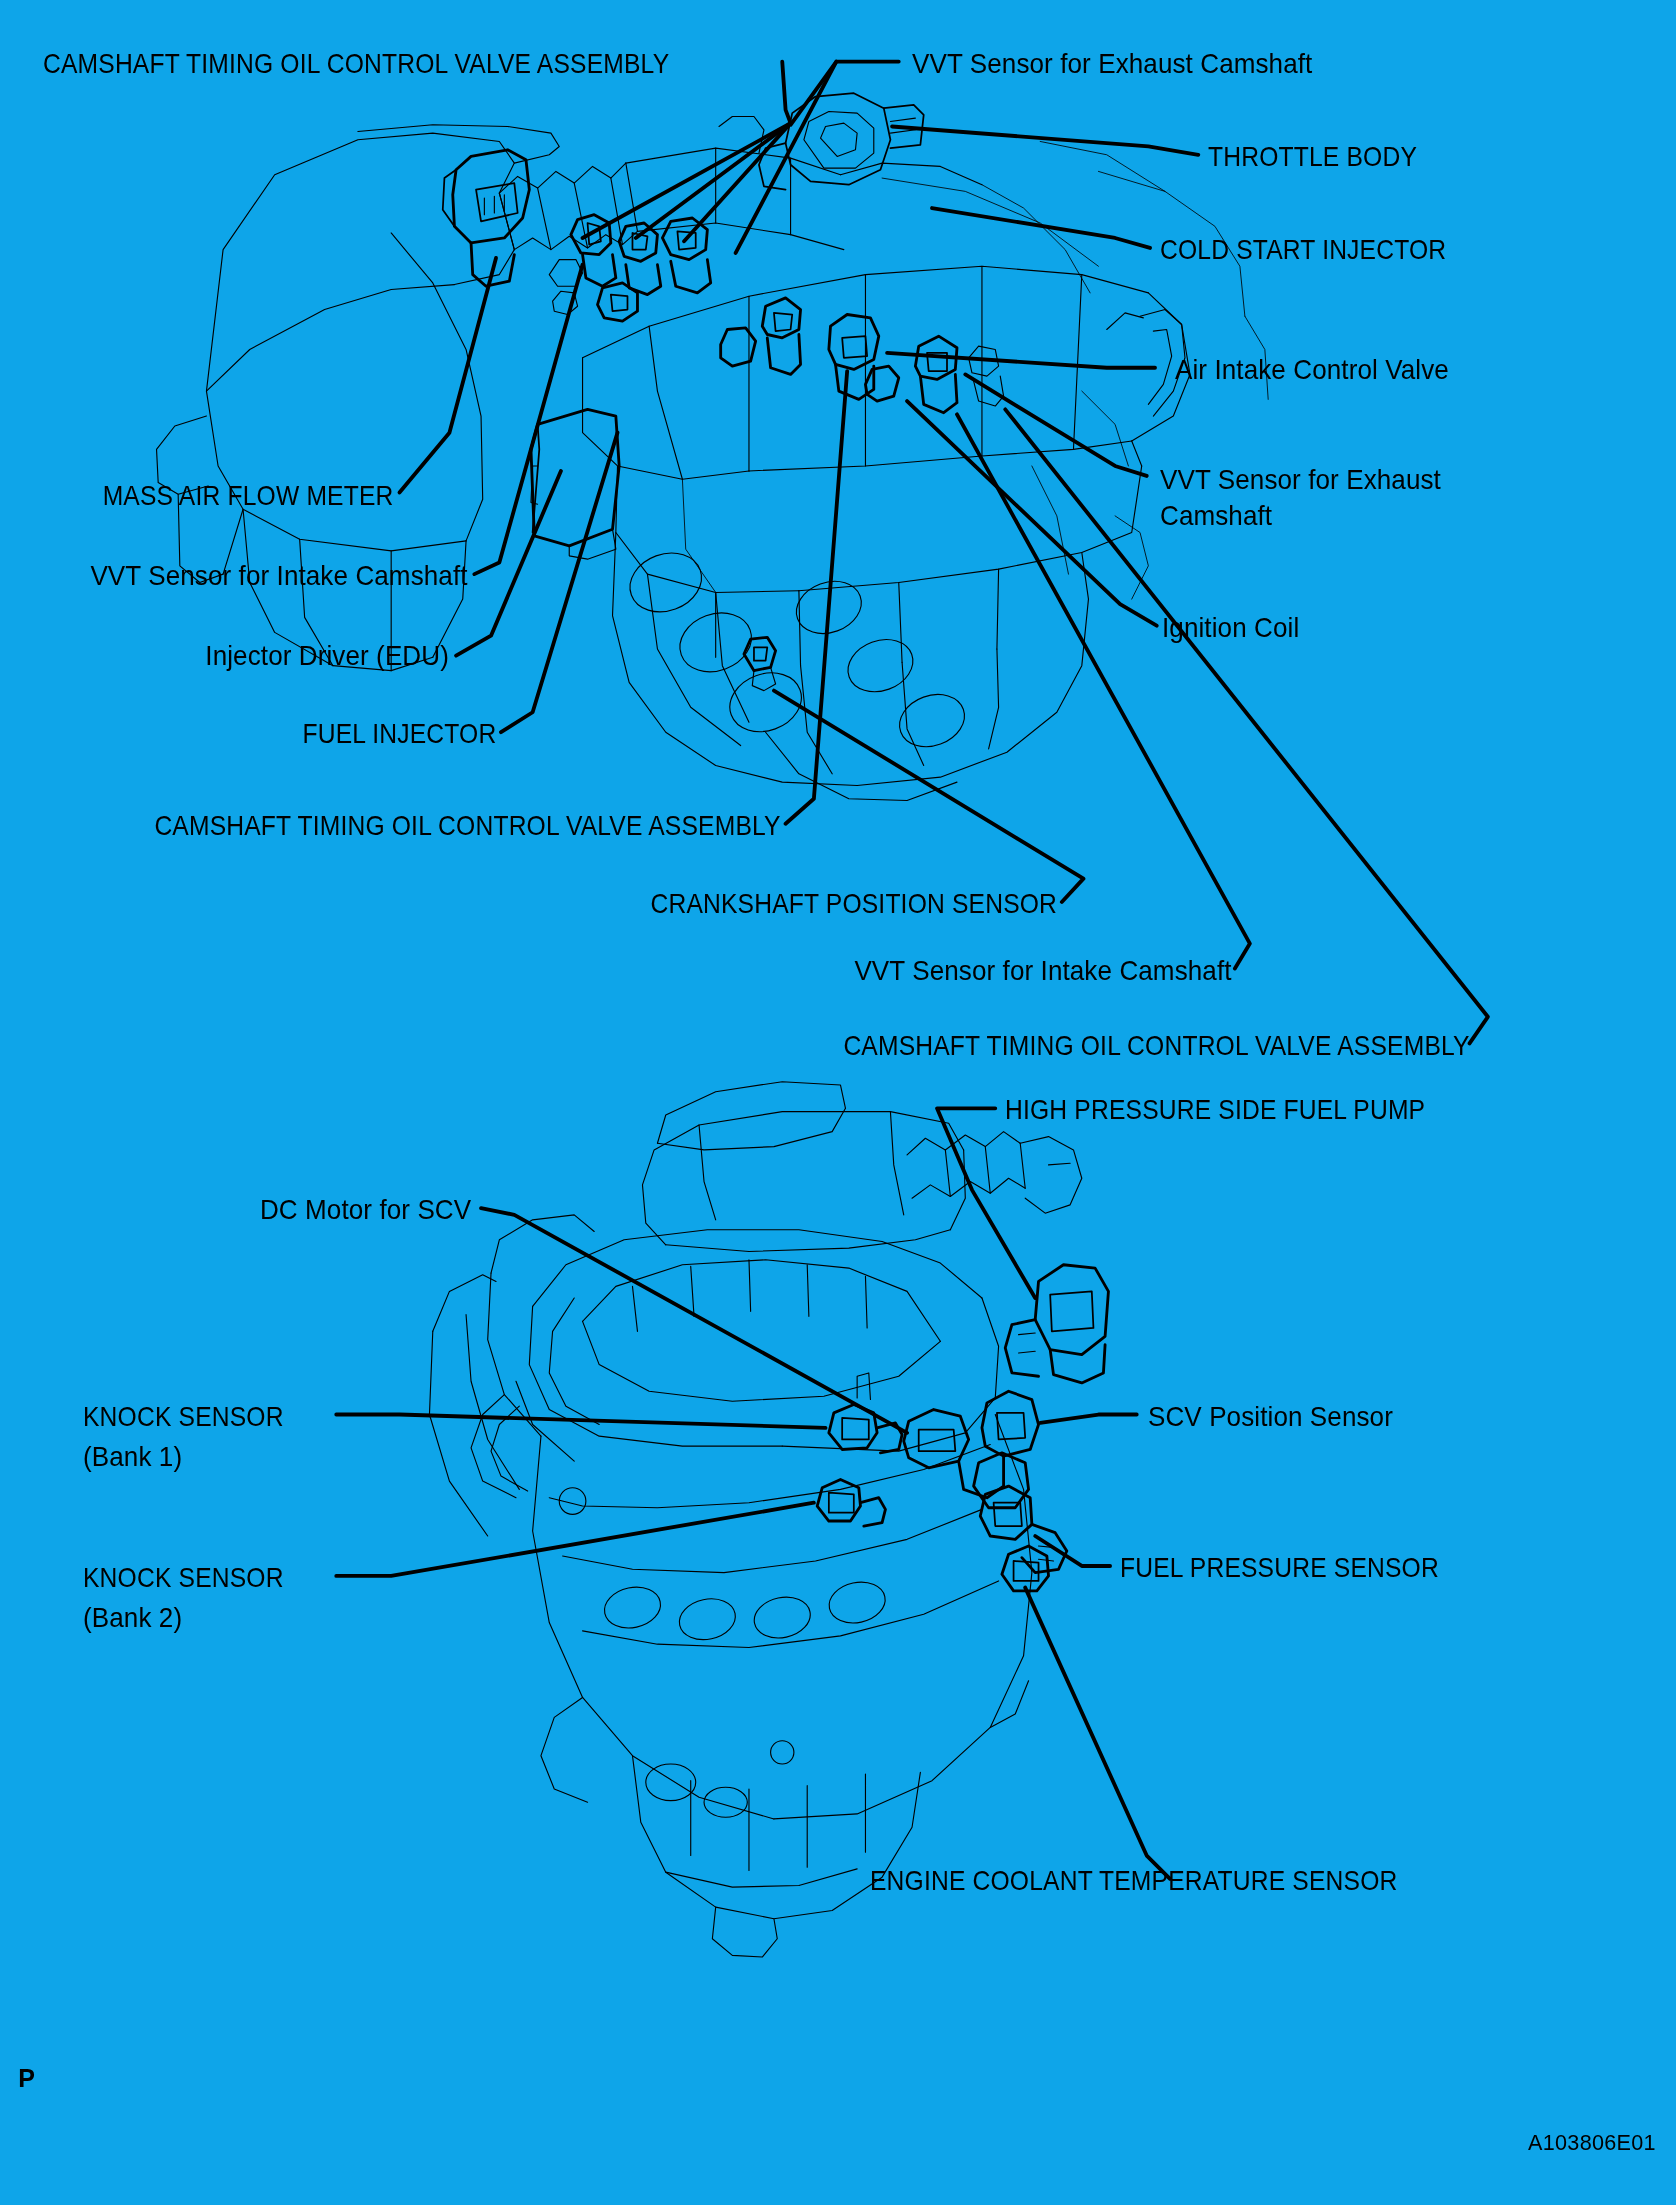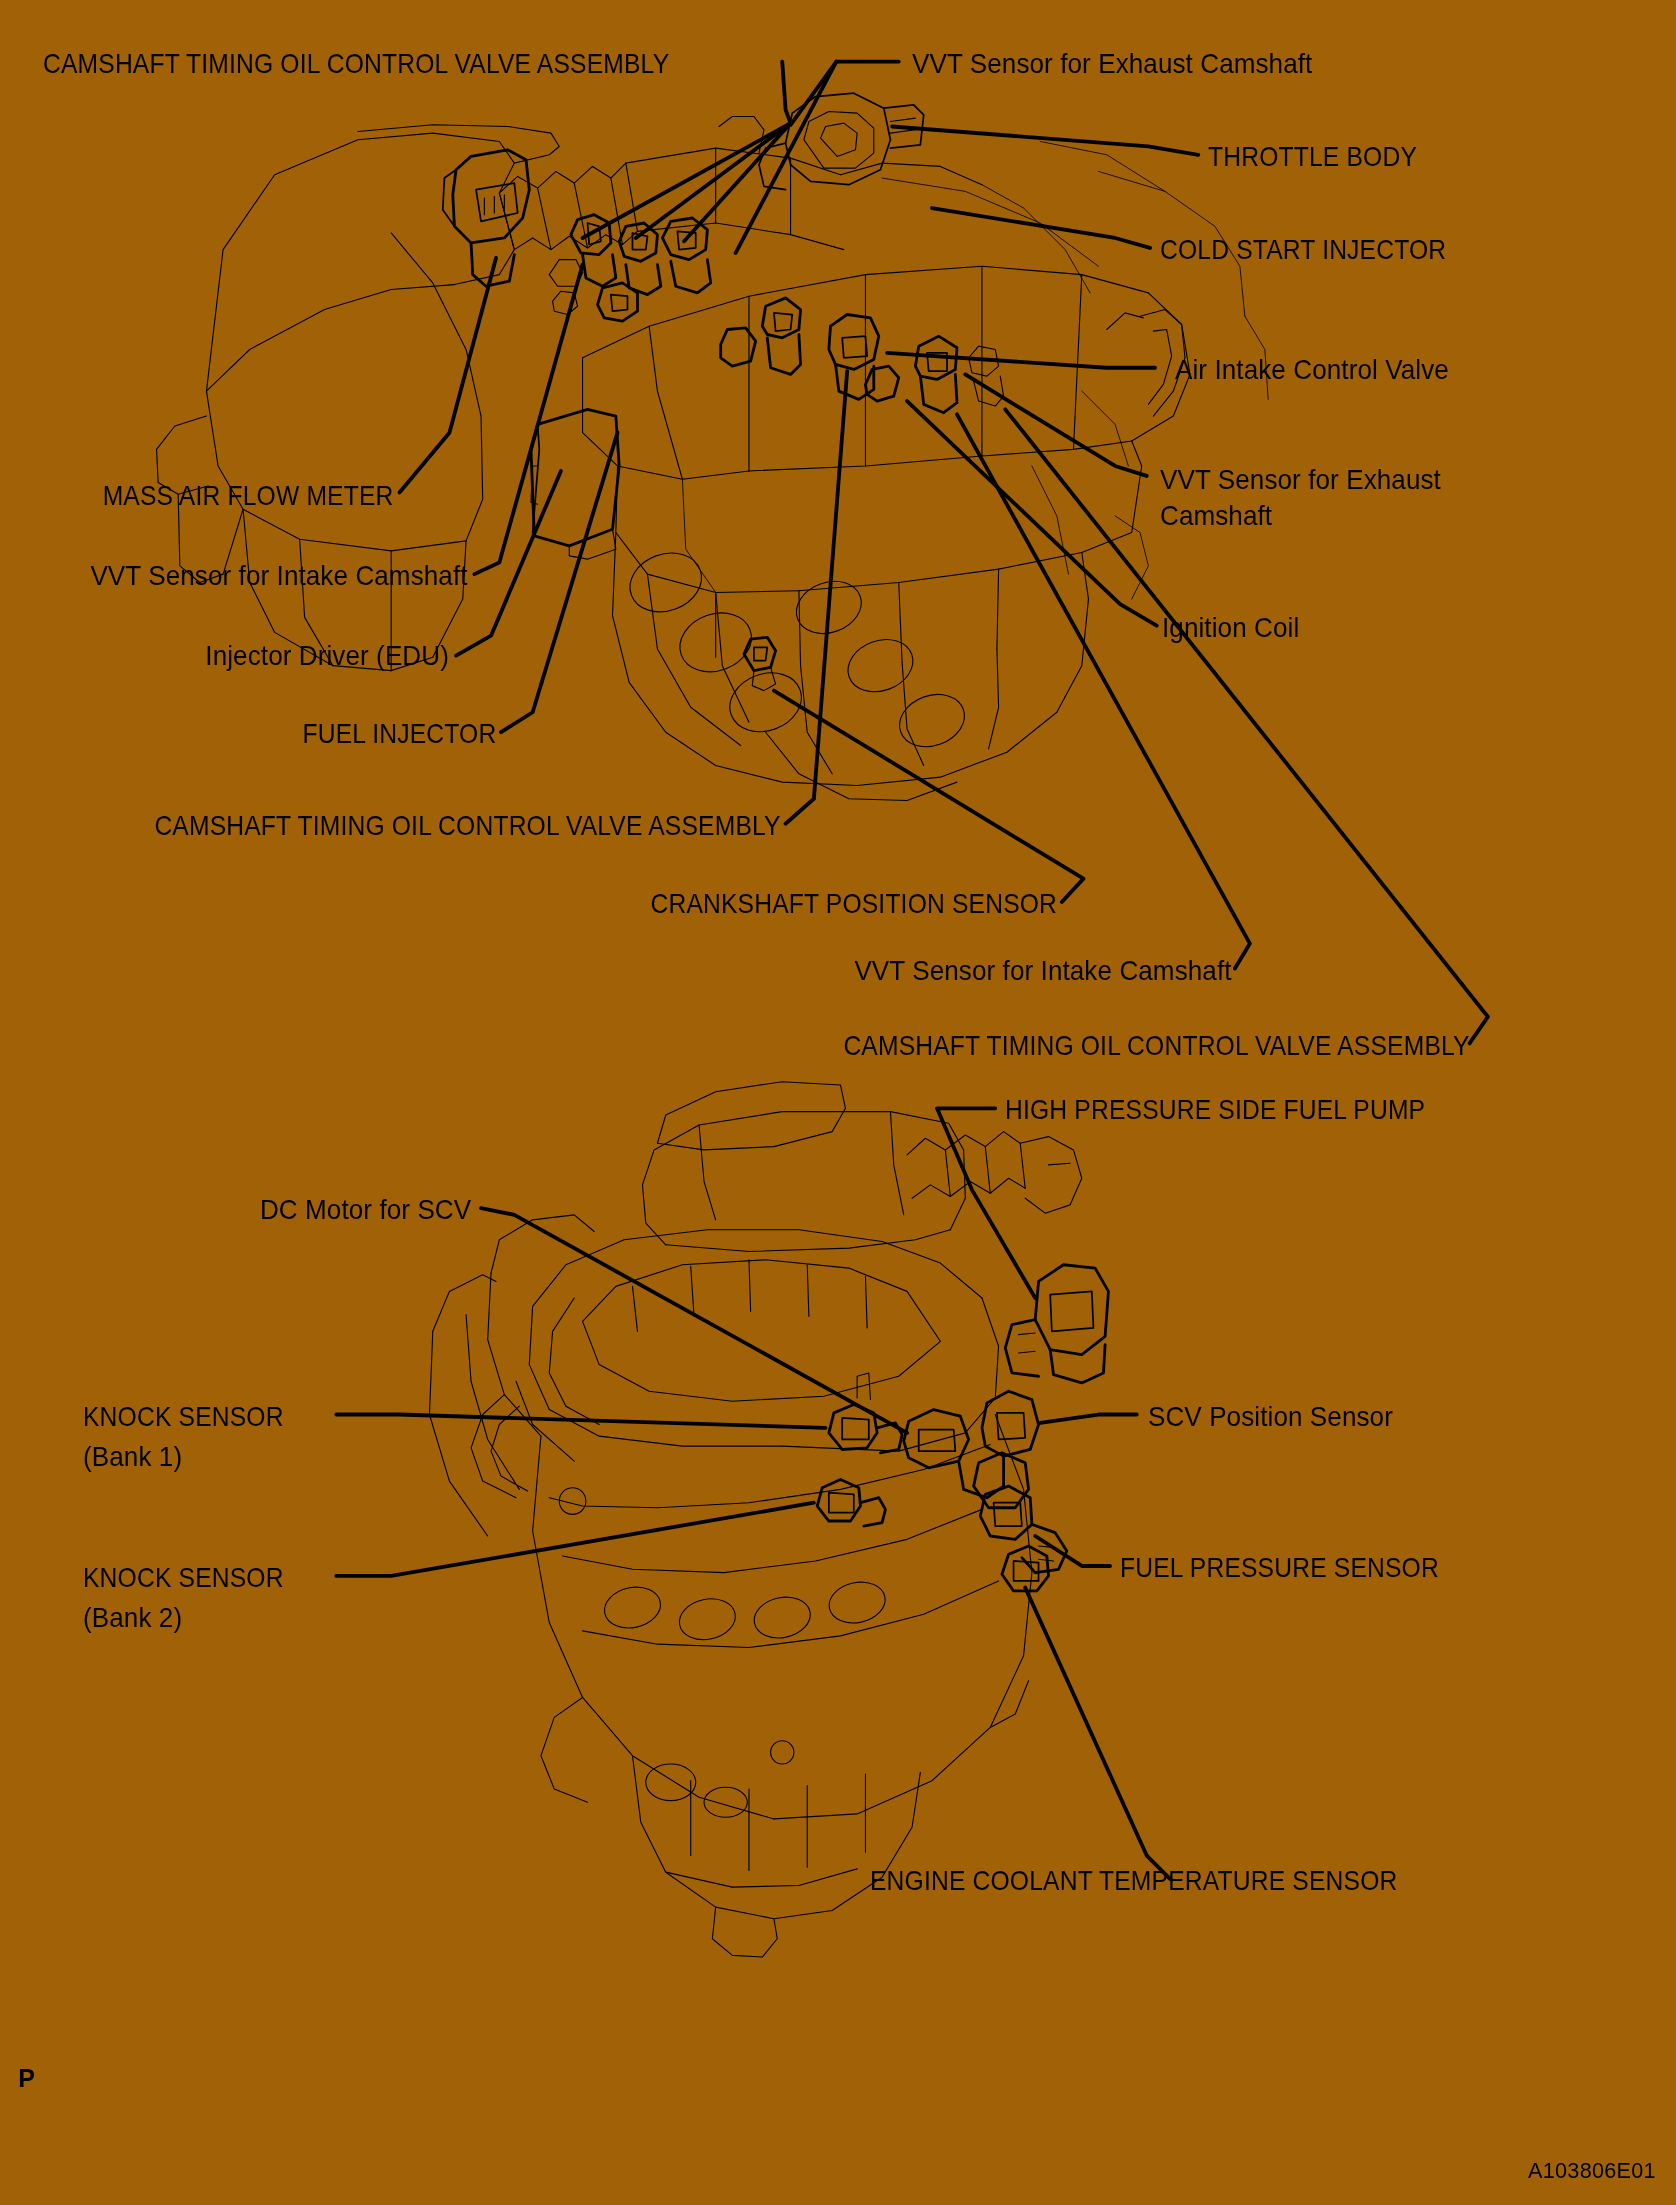--- a/index.html
+++ b/index.html
@@ -8,21 +8,21 @@
     background: #ffffff;
   }
   body {
     font-family: "Liberation Sans", sans-serif;
     color: #000000;
   }
   #page {
     position: relative;
     width: 1676px;
     height: 2205px;
-    background: #a16207;
+    background: #0ea5e9;
     overflow: hidden;
   }
   .lbl {
     position: absolute;
     font-family: "Liberation Sans", sans-serif;
     color: #000;
     white-space: pre;
     line-height: 1.18;
   }
   
@@ -436,16 +436,16 @@
 
   <div class="lbl caps" style="left:83px; top:1561px;">KNOCK SENSOR</div>
   <div class="lbl mixed" style="left:83px; top:1601px;">(Bank 2)</div>
 
   <div class="lbl caps" style="left:1120px; top:1551px;">FUEL PRESSURE SENSOR</div>
 
   <div class="lbl caps" style="left:870px; top:1864px;">ENGINE COOLANT TEMPERATURE SENSOR</div>
 
   <div class="pmark" style="left:18.3px; top:2064px;">P</div>
 
-  <div class="figcode" style="left:1528px; top:2130px;margin-top:28px;">A103806E01</div>
+  <div class="figcode" style="left:1528px; top:2130px;">A103806E01</div>
 
 </div>
 
 
 </body></html>

